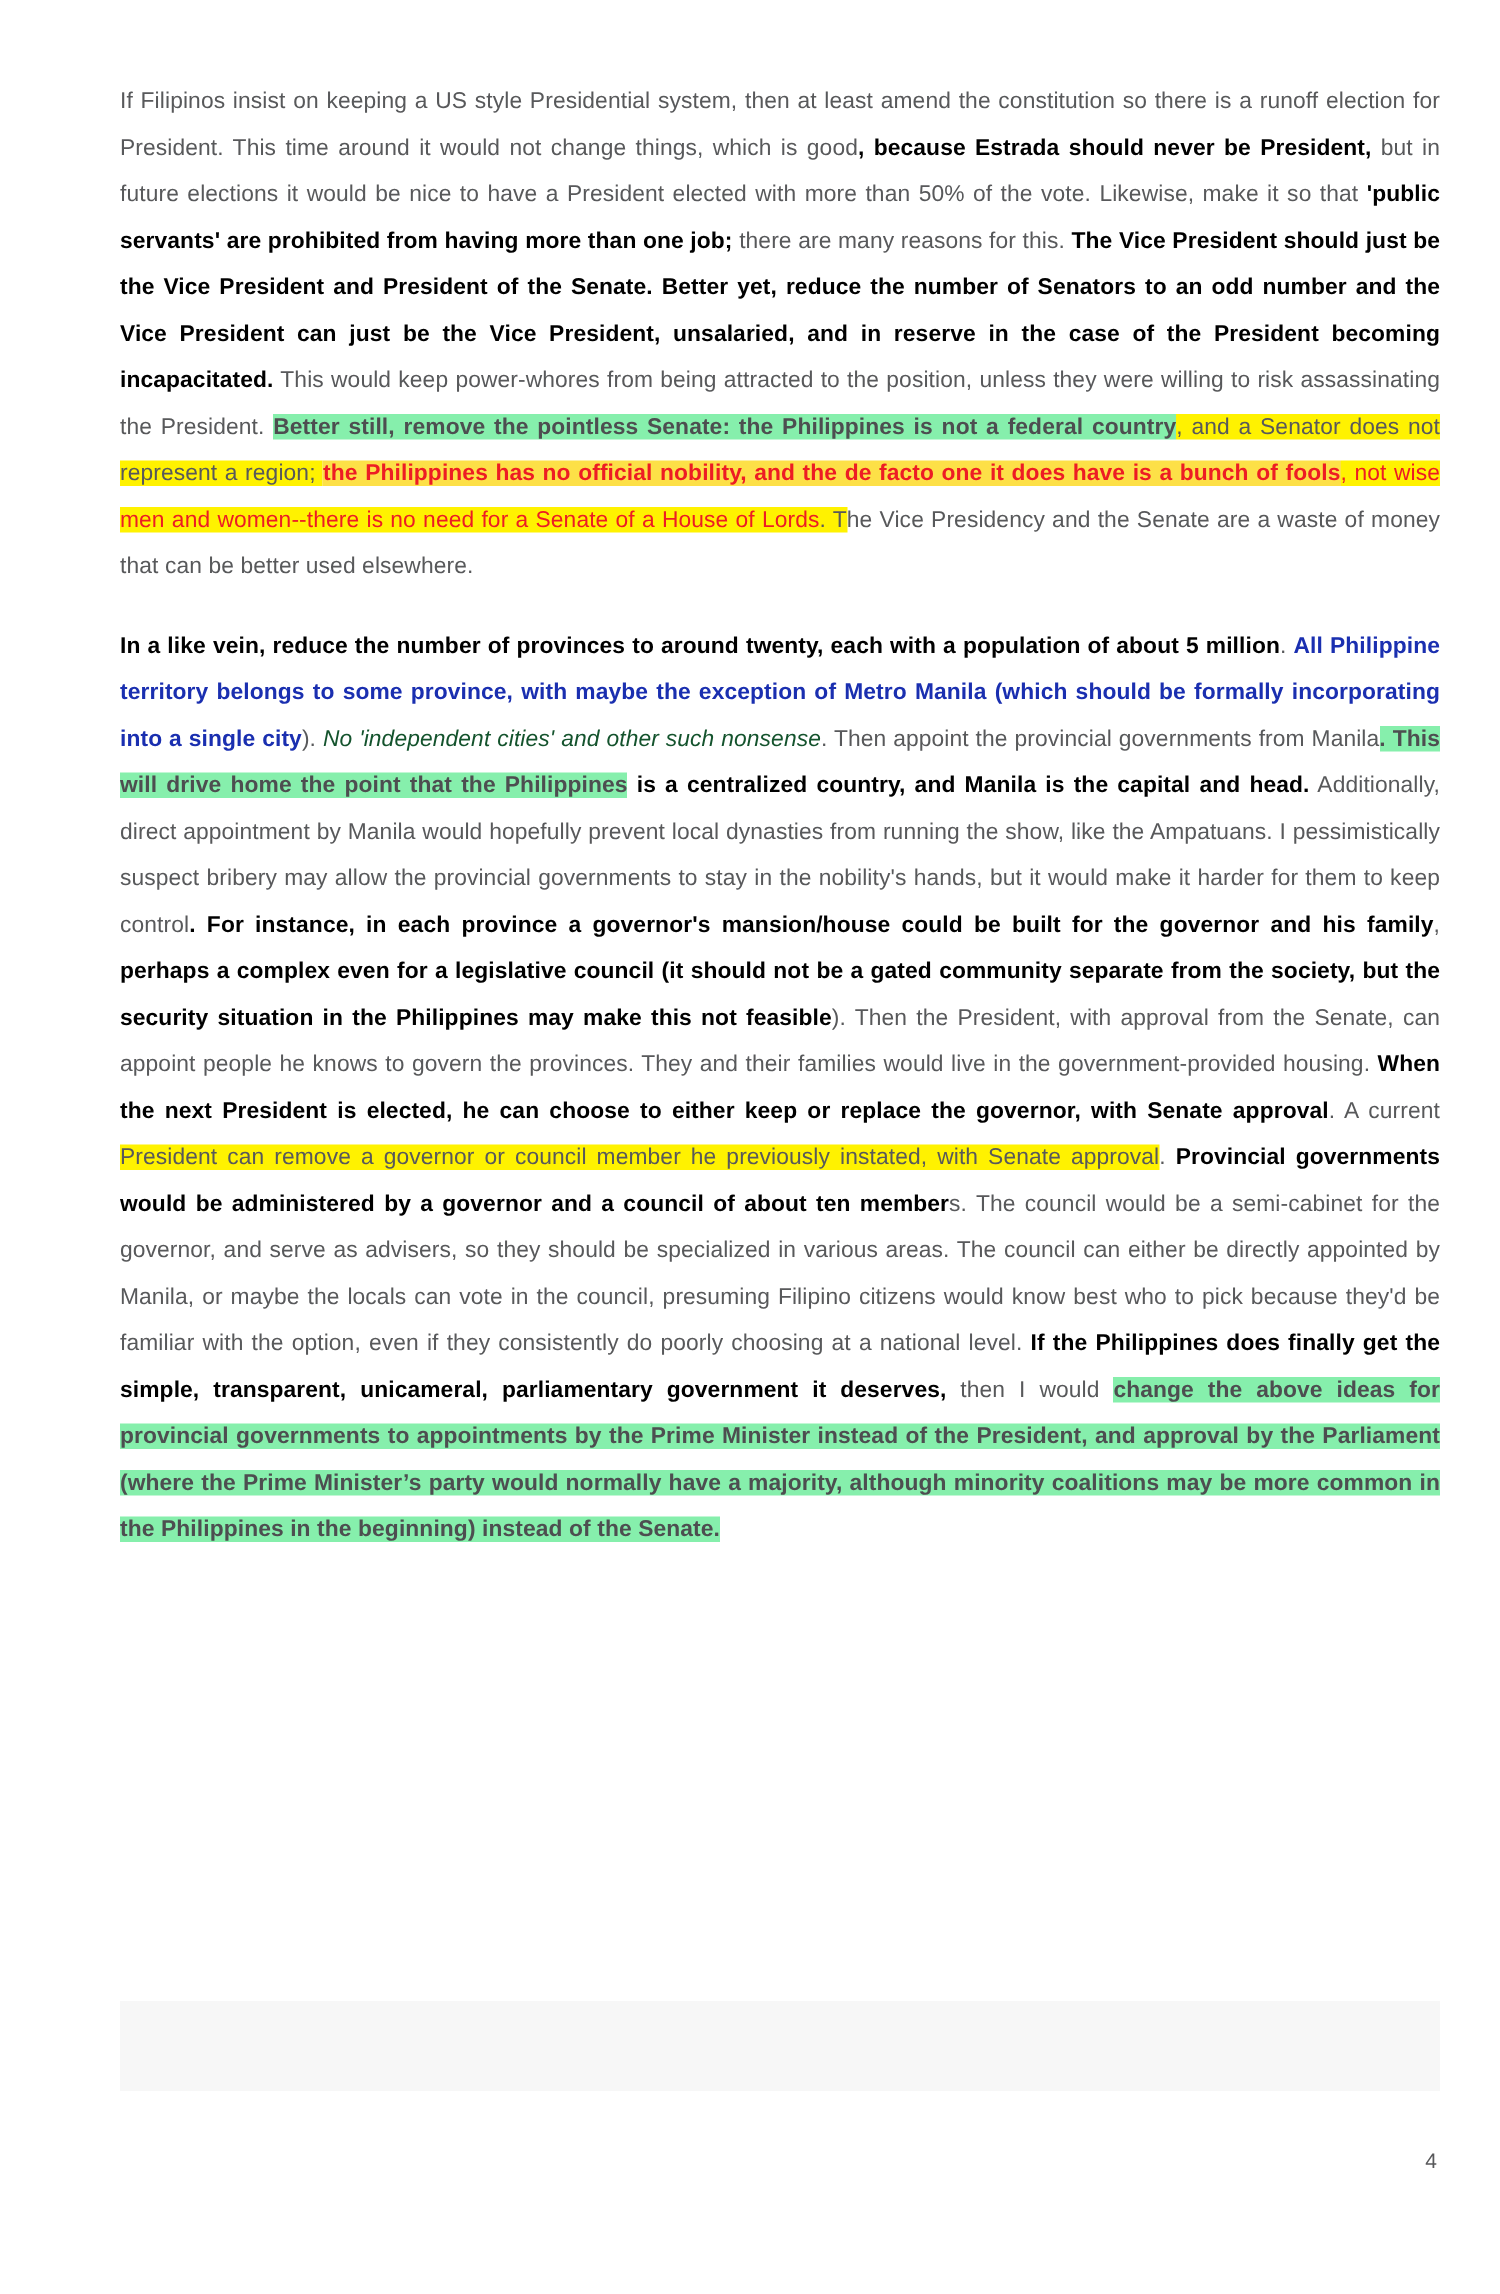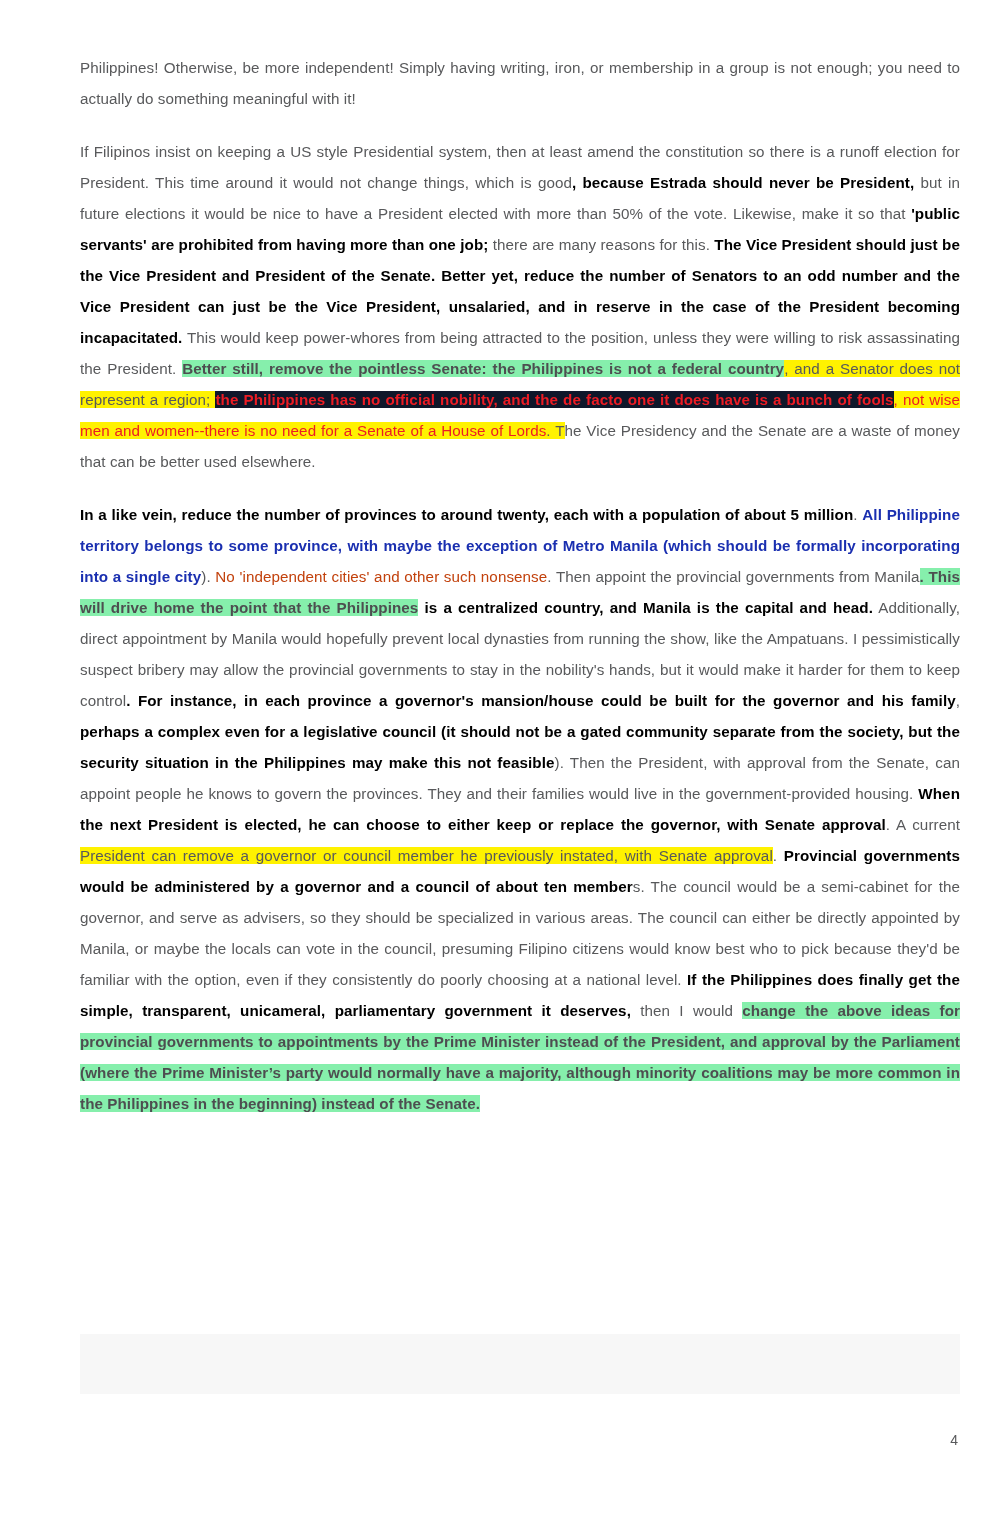--- a/index.html
+++ b/index.html
@@ -28,25 +28,25 @@
     margin: 0 0 22px 0;
     font-size: 15.2px;
     line-height: 31px;
     color: #58595b;
     text-align: justify;
     text-justify: inter-word;
     letter-spacing: 0.005em;
   }
   p:last-child { margin-bottom: 0; }
   .b { font-weight: bold; color: #000000; }
-  .red { color: #c2410c; }
+  .red { color: #14532d; font-style: italic; }
   .blueb { color: #1a2fb0; font-weight: bold; }
   .hlb { background: #86efac; color: #4d4e50; font-weight: bold; }
   .hlred { background: #fff200; color: #ed1c24; }
-  .hlredb { background: #0f172a; color: #ed1c24; font-weight: bold; }
+  .hlredb { background: #fde047; color: #ed1c24; font-weight: bold; }
   .hlgray { background: #fff200; color: #58595b; }
   .footer-rule {
     position: absolute;
     left: 80px;
     top: 1334px;
     width: 880px;
     height: 60px;
     background: #f7f7f7;
   }
   .page-number {
@@ -56,21 +56,20 @@
     font-size: 14px;
     color: #58595b;
   }
 </style>
 </head>
 <body>
 
 <div class="page">
 
   <div class="content">
-    <p id="p1"><span>Philippines! Otherwise, be more independent! Simply having writing, iron, or membership in a group is not enough; you need to actually do something meaningful with it!</span></p>
     <p id="p2"><span>If Filipinos insist on keeping a US style Presidential system, then at least amend the constitution so there is a runoff election for President. This time around it would not change things, which is good</span><span class="b">, because Estrada should never be President,</span><span> but in future elections it would be nice to have a President elected with more than 50% of the vote. Likewise, make it so that </span><span class="b">'public servants' are prohibited from having more than one job;</span><span> there are many reasons for this. </span><span class="b">The Vice President should just be the Vice President and President of the Senate. Better yet, reduce the number of Senators to an odd number and the Vice President can just be the Vice President, unsalaried, and in reserve in the case of the President becoming incapacitated.</span><span> This would keep power-whores from being attracted to the position, unless they were willing to risk assassinating the President. </span><span class="hlb">Better still, remove the pointless Senate: the Philippines is not a federal country</span><span class="hlgray">, and a Senator does not represent a region; </span><span class="hlredb">the Philippines has no official nobility, and the de facto one it does have is a bunch of fools</span><span class="hlred">, not wise men and women--there is no need for a Senate of a House of Lords</span><span class="hlgray">. T</span><span>he Vice Presidency and the Senate are a waste of money that can be better used elsewhere.</span></p>
     <p id="p3"><span class="b">In a like vein, reduce the number of provinces to around twenty, each with a population of about 5 million</span><span>. </span><span class="blueb">All Philippine territory belongs to some province, with maybe the exception of Metro Manila (which should be formally incorporating into a single city</span><span>). </span><span class="red">No 'independent cities' and other such nonsense</span><span>. Then appoint the provincial governments from Manila</span><span class="hlb">. This will drive home the point that the Philippines</span><span class="b"> is a centralized country, and Manila is the capital and head.</span><span> Additionally, direct appointment by Manila would hopefully prevent local dynasties from running the show, like the Ampatuans. I pessimistically suspect bribery may allow the provincial governments to stay in the nobility's hands, but it would make it harder for them to keep control</span><span class="b">. For instance, in each province a governor's mansion/house could be built for the governor and his family</span><span>, </span><span class="b">perhaps a complex even for a legislative council (it should not be a gated community separate from the society, but the security situation in the Philippines may make this not feasible</span><span>). Then the President, with approval from the Senate, can appoint people he knows to govern the provinces. They and their families would live in the government-provided housing. </span><span class="b">When the next President is elected, he can choose to either keep or replace the governor, with Senate approval</span><span>. A current </span><span class="hlgray">President can remove a governor or council member he previously instated, with Senate approval</span><span>. </span><span class="b">Provincial governments would be administered by a governor and a council of about ten member</span><span>s. The council would be a semi-cabinet for the governor, and serve as advisers, so they should be specialized in various areas. The council can either be directly appointed by Manila, or maybe the locals can vote in the council, presuming Filipino citizens would know best who to pick because they'd be familiar with the option, even if they consistently do poorly choosing at a national level. </span><span class="b">If the Philippines does finally get the simple, transparent, unicameral, parliamentary government it deserves,</span><span> then I would </span><span class="hlb">change the above ideas for provincial governments to appointments by the Prime Minister instead of the President, and approval by the Parliament (where the Prime Minister’s party would normally have a majority, although minority coalitions may be more common in the Philippines in the beginning) instead of the Senate.</span></p>
   </div>
 
   <div class="footer-rule"></div>
 
   <div class="page-number">4</div>
 
 </div>
 

